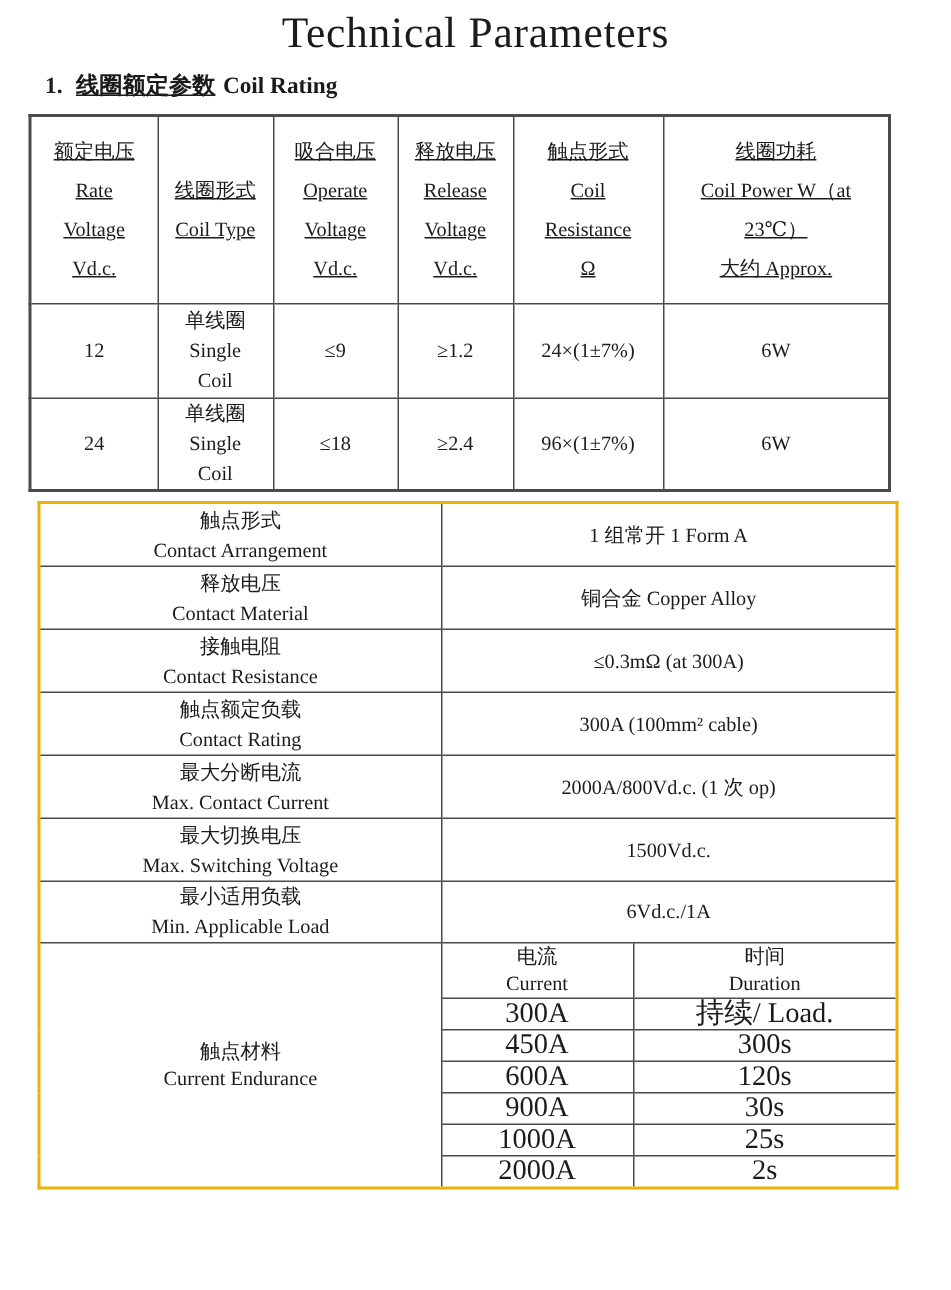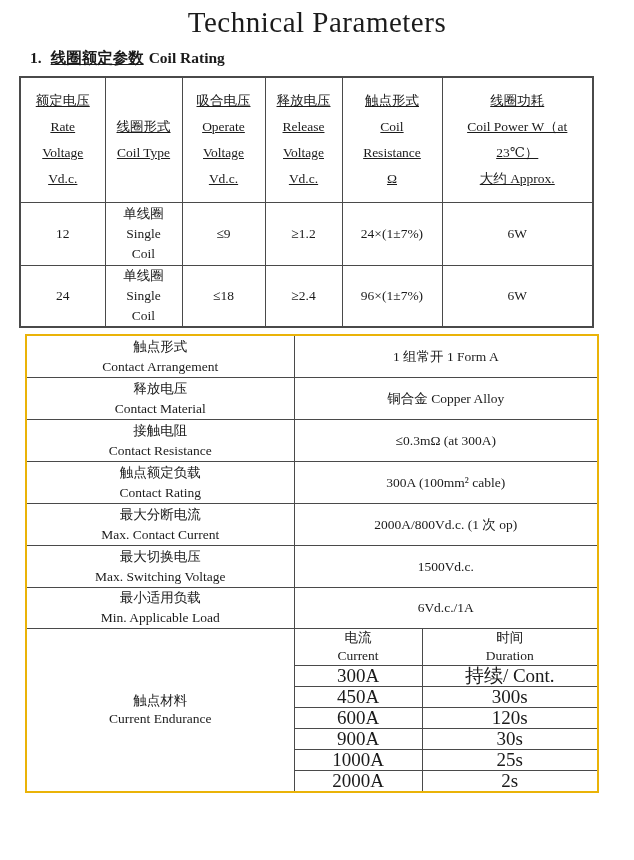--- a/index.html
+++ b/index.html
@@ -188,21 +188,21 @@
         <div>电流</div>
         <div>Current</div>
       </td>
       <td>
         <div>时间</div>
         <div>Duration</div>
       </td>
     </tr>
     <tr class="subrow">
       <td>300A</td>
-      <td>持续/ Cont.</td>
+      <td>持续/ Load.</td>
     </tr>
     <tr class="subrow">
       <td>450A</td>
       <td>300s</td>
     </tr>
     <tr class="subrow">
       <td>600A</td>
       <td>120s</td>
     </tr>
     <tr class="subrow">

